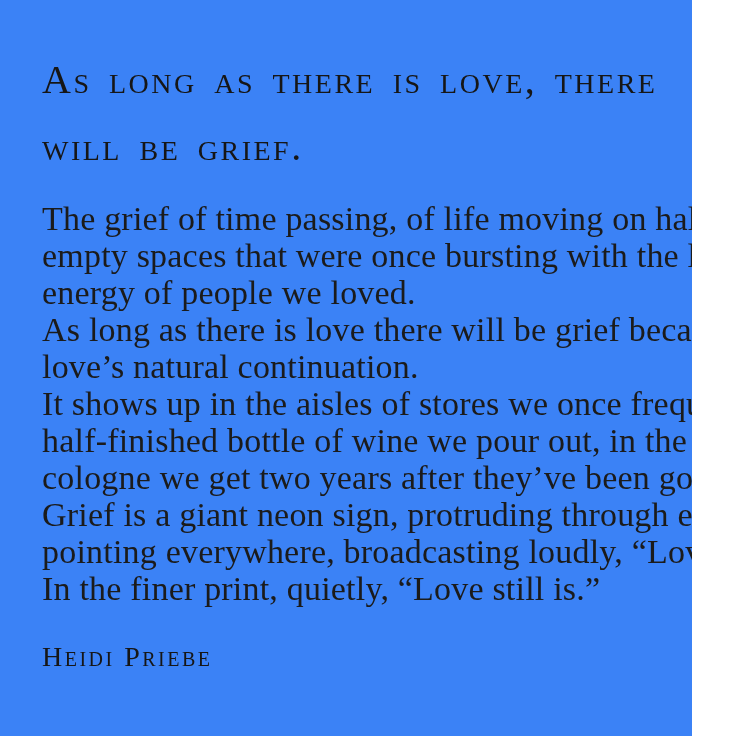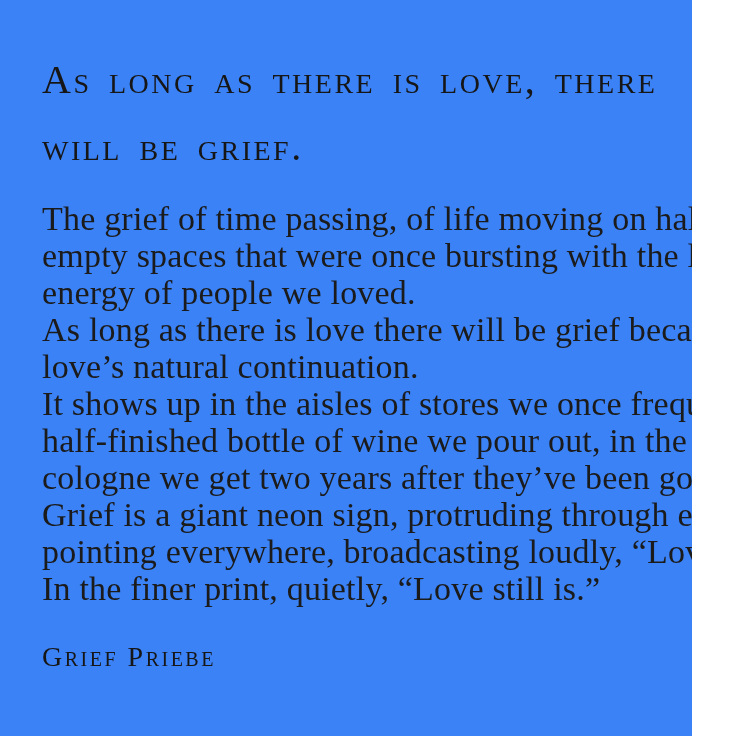--- a/index.html
+++ b/index.html
@@ -55,14 +55,14 @@
 empty spaces that were once bursting with the laughter and
 energy of people we loved.
 As long as there is love there will be grief because grief is
 love’s natural continuation.
 It shows up in the aisles of stores we once frequented, in the
 half-finished bottle of wine we pour out, in the whiff of
 cologne we get two years after they’ve been gone.
 Grief is a giant neon sign, protruding through everything,
 pointing everywhere, broadcasting loudly, “Love was here.”
 In the finer print, quietly, “Love still is.”</p>
-  <p class="attribution">Grief Priebe</p>
+  <p class="attribution">Heidi Priebe</p>
 </div>
 
 </body></html>

